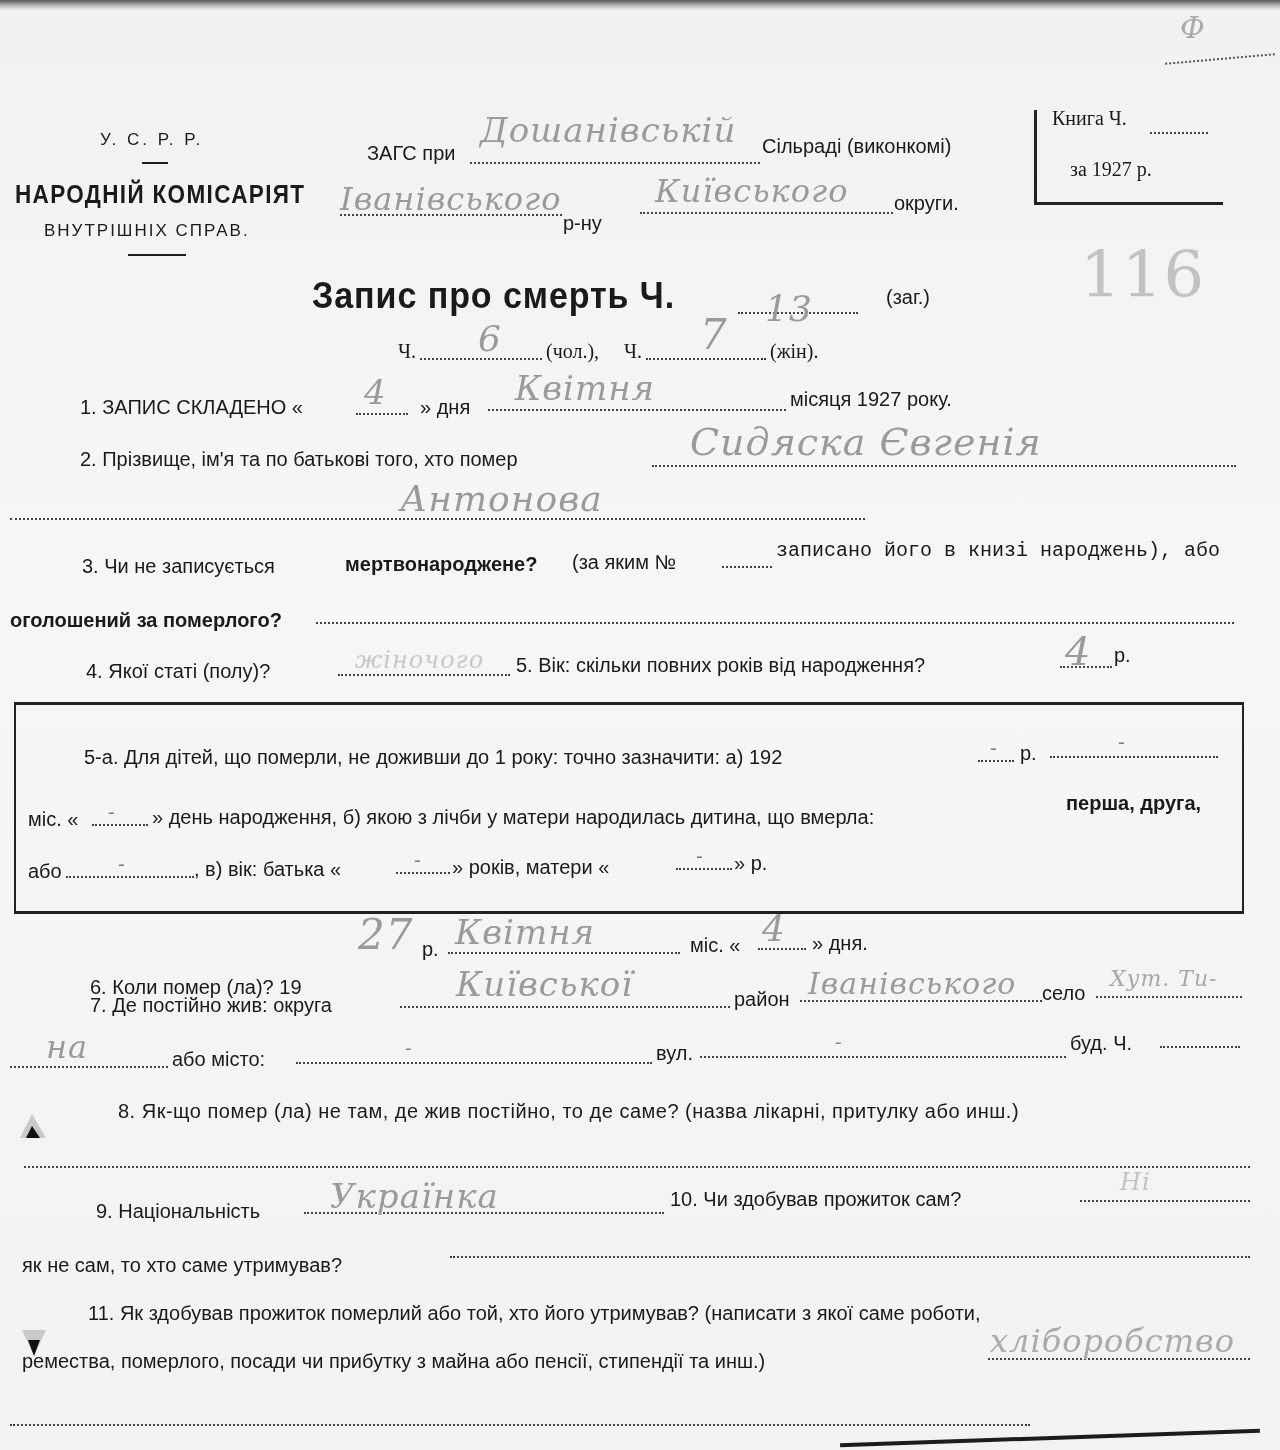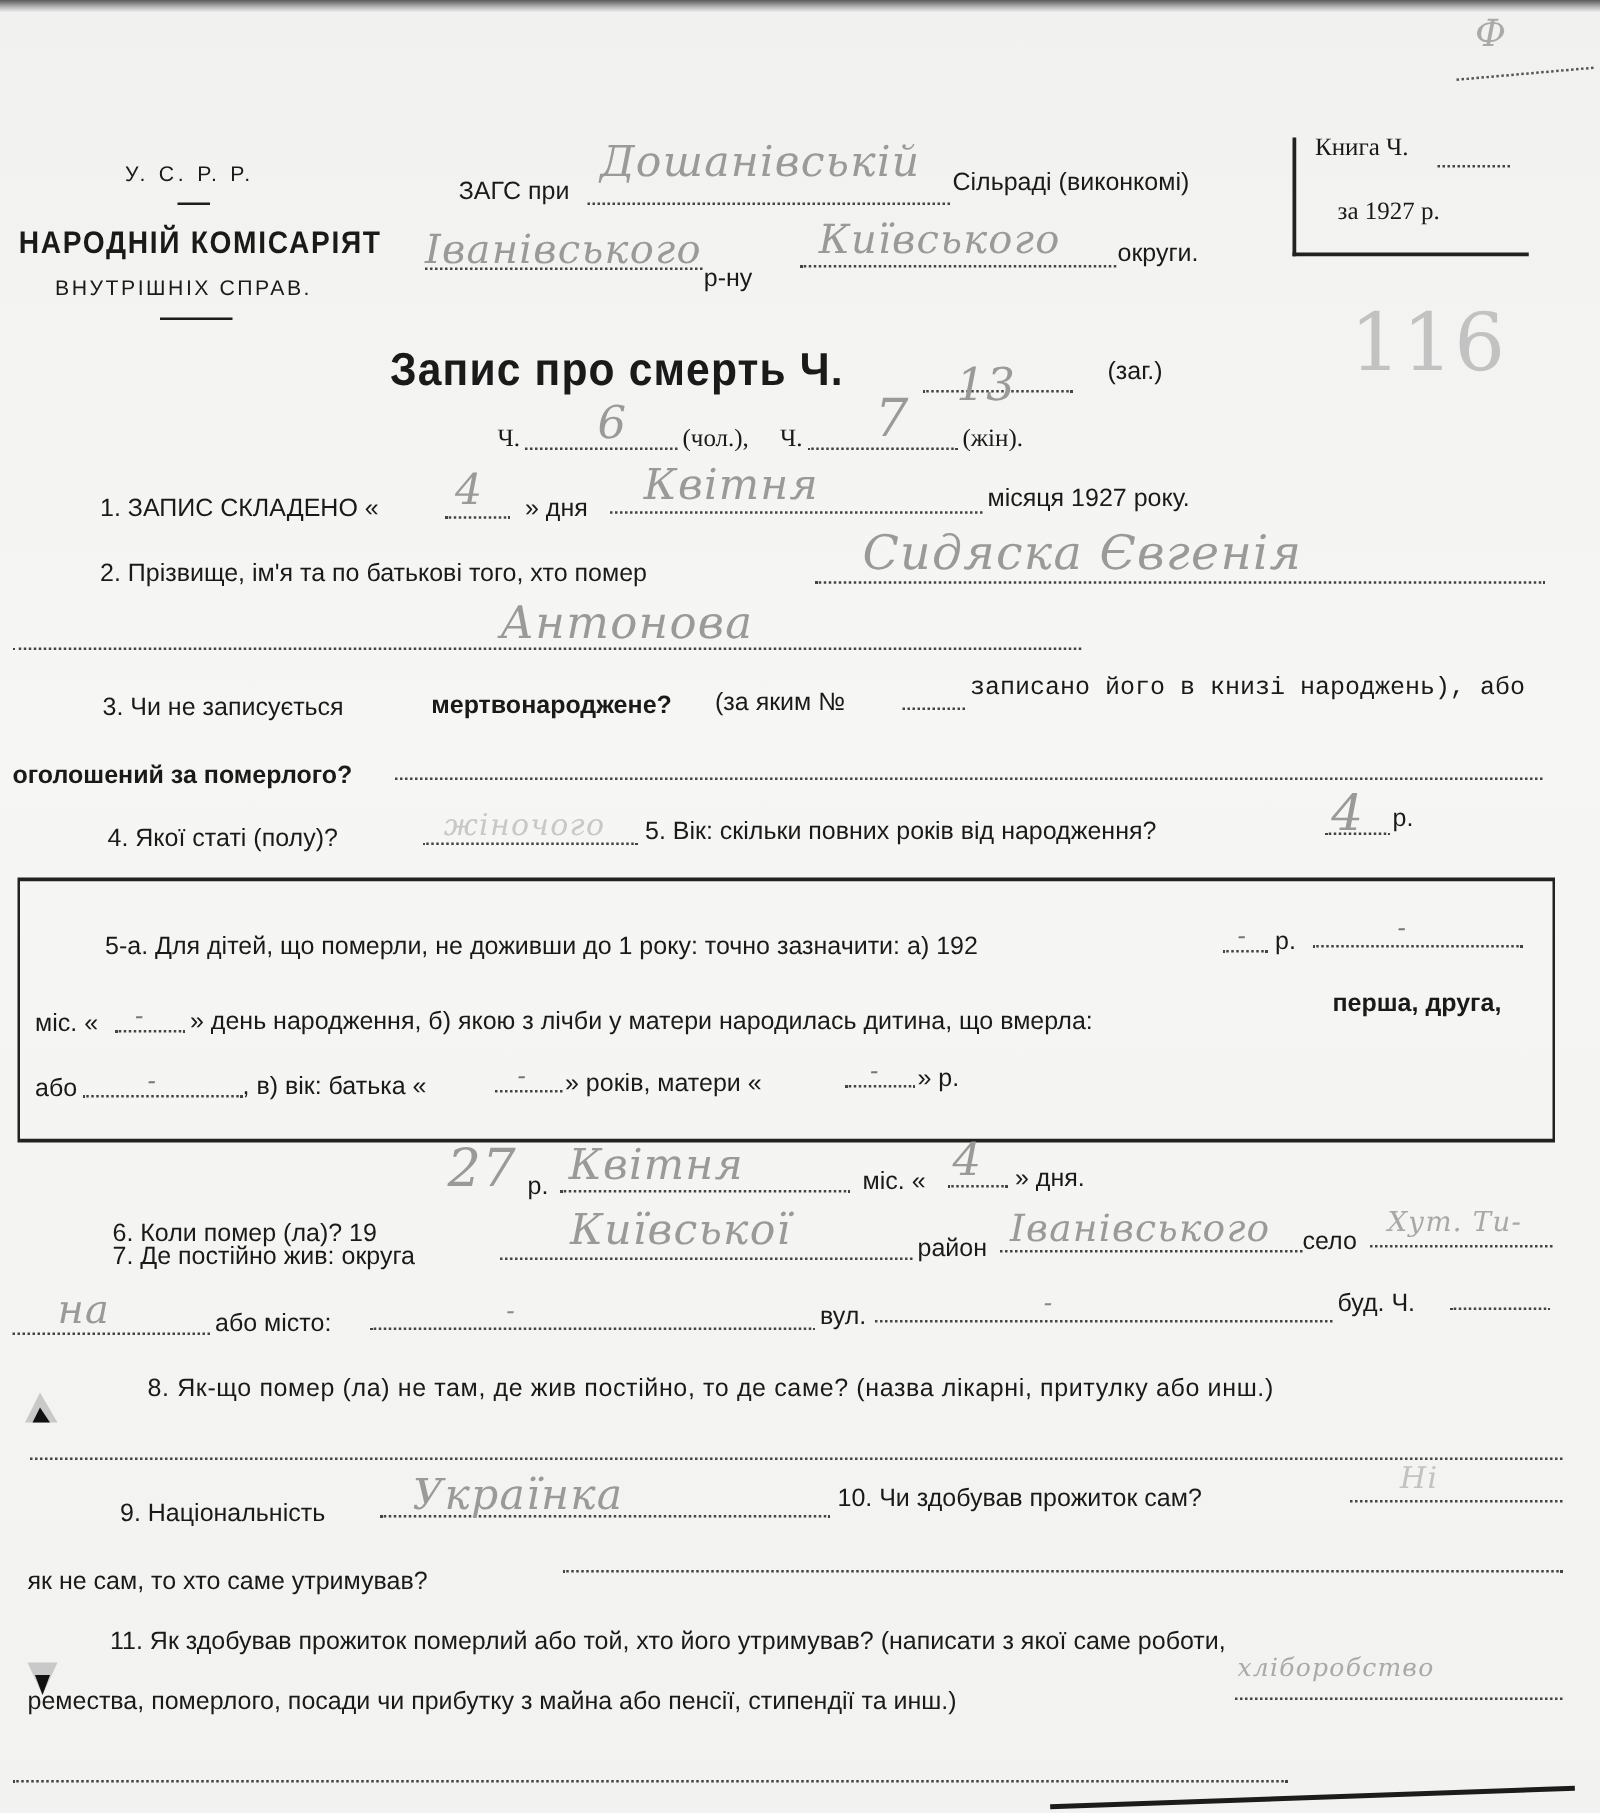--- a/index.html
+++ b/index.html
@@ -206,21 +206,21 @@
     <div class="dots" style="left:1080px;top:1200px;width:170px;"></div>
     <span class="hand" style="left:1120px;top:1168px;font-size:24px;color:#c2c2c2;">Ні</span>
     <span class="abs cond fs20" style="left:22px;top:1254px;">як не сам, то хто саме утримував?</span>
     <div class="dots" style="left:450px;top:1256px;width:800px;"></div>
   </div>
 
   <div>
     <span class="abs cond fs20" style="left:88px;top:1302px;">11. Як здобував прожиток померлий або той, хто його утримував? (написати з якої саме роботи,</span>
     <span class="abs cond fs20" style="left:22px;top:1350px;">ремества, померлого, посади чи прибутку з майна або пенсії, стипендії та инш.)</span>
     <div class="dots" style="left:988px;top:1358px;width:262px;"></div>
-    <span class="hand" style="left:990px;top:1322px;font-size:20px;color:#aaa;">хліборобство</span>
+    <span class="hand" style="left:990px;top:1322px;font-size:32px;color:#aaa;">хліборобство</span>
     <div class="dots" style="left:10px;top:1424px;width:1020px;"></div>
     <div class="solid" style="left:840px;top:1436px;width:420px;height:4px;transform:rotate(-2deg);"></div>
   </div>
 
   <svg class="abs" style="left:18px;top:1112px;" width="30" height="30">
     <polygon points="14,2 2,26 28,26" fill="#c9c9c9"></polygon>
     <polygon points="14,14 8,26 22,26" fill="#111"></polygon>
   </svg>
   <svg class="abs" style="left:20px;top:1328px;" width="28" height="30">
     <polygon points="2,2 26,2 14,28" fill="#c9c9c9"></polygon>

